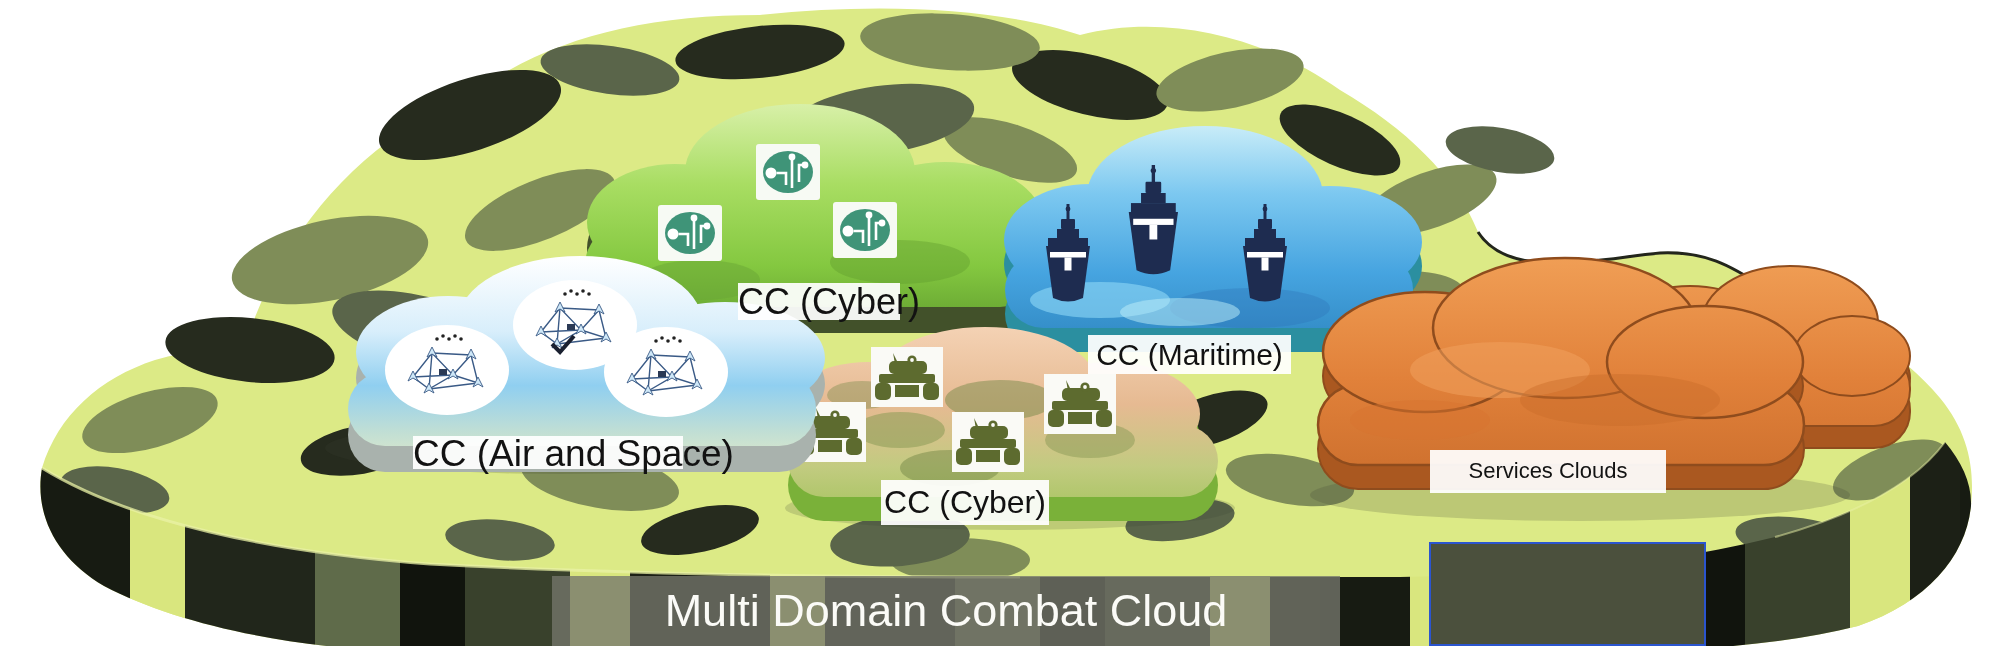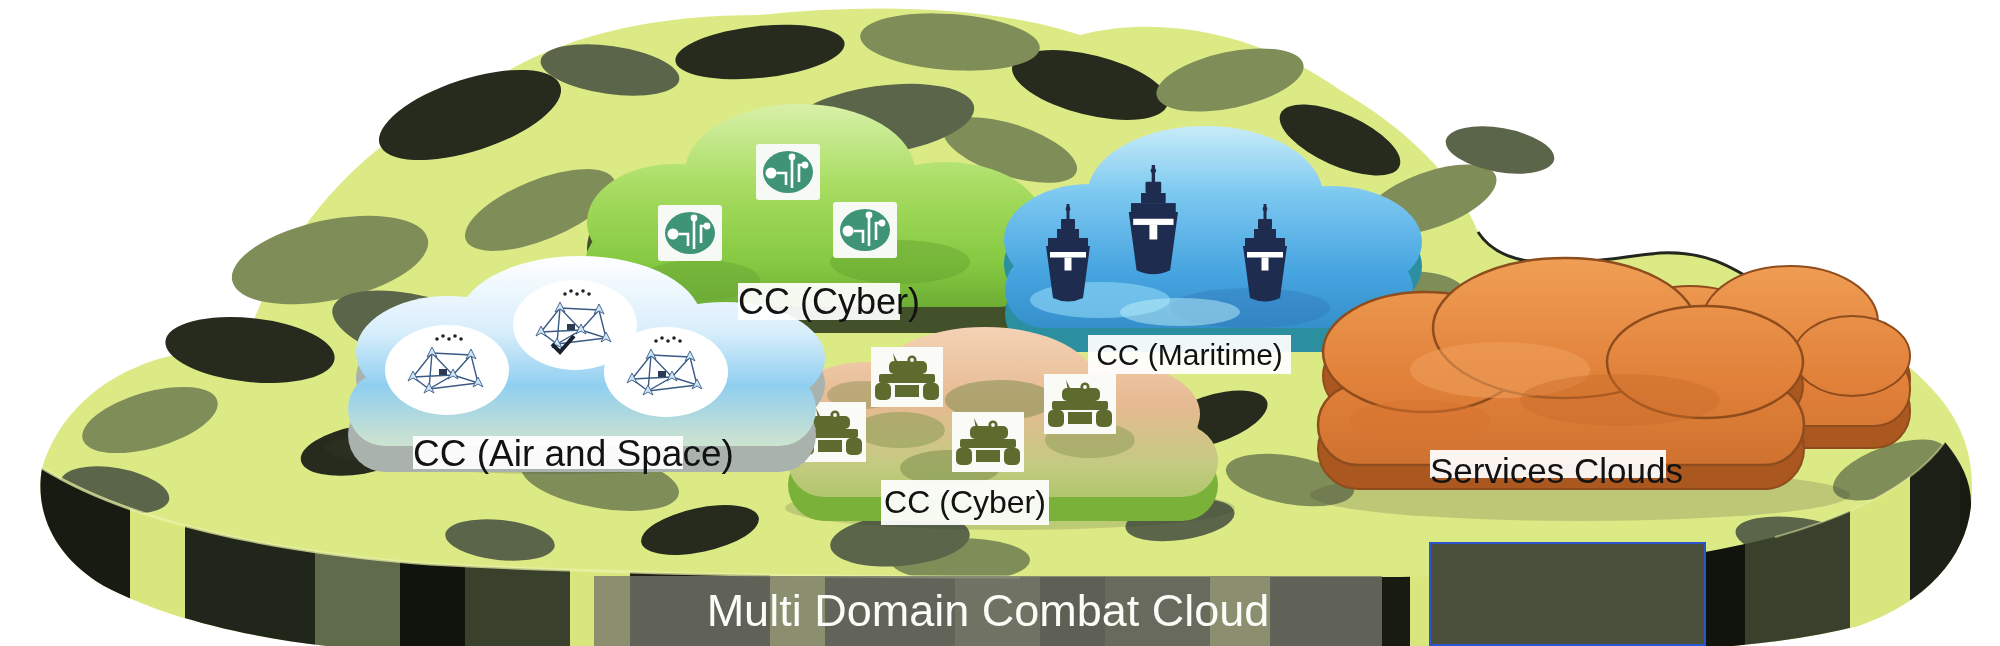--- a/index.html
+++ b/index.html
@@ -14,23 +14,23 @@
     background:rgba(255,255,255,0.93);
     color:#121212;
     text-align:center;
     white-space:nowrap;
     letter-spacing:0px;
   }
   .label-cyber   {left:738px; top:283px; width:162px; height:37px; font-size:36px; line-height:37px;}
   .label-maritime{left:1088px;top:335px; width:203px; height:39px; font-size:30px; line-height:39px;}
   .label-land    {left:881px; top:480px; width:168px; height:45px; font-size:32px; line-height:45px;}
   .label-air     {left:413px; top:436px; width:270px; height:33px; font-size:37px; line-height:36px;}
-  .label-services{left:1430px;top:450px; width:236px; height:28px; font-size:35px; line-height:42px;}
+  .label-services{left:1430px;top:450px; width:236px; height:43px; font-size:22px; line-height:42px;}
   .title-bar{
-    position:absolute;left:594px;top:576px;width:788px;height:70px;
+    position:absolute;left:552px;top:576px;width:788px;height:70px;
     background:rgba(116,118,108,0.78);
     color:#fbfbf7;font-size:45px;line-height:70px;text-align:center;
   }
   .selected-shape{
     position:absolute;left:1429px;top:542px;width:277px;height:104px;
     background:#4b503d;border:2px solid #2b55cf;box-sizing:border-box;
   }
 </style>
 </head>
 <body>

